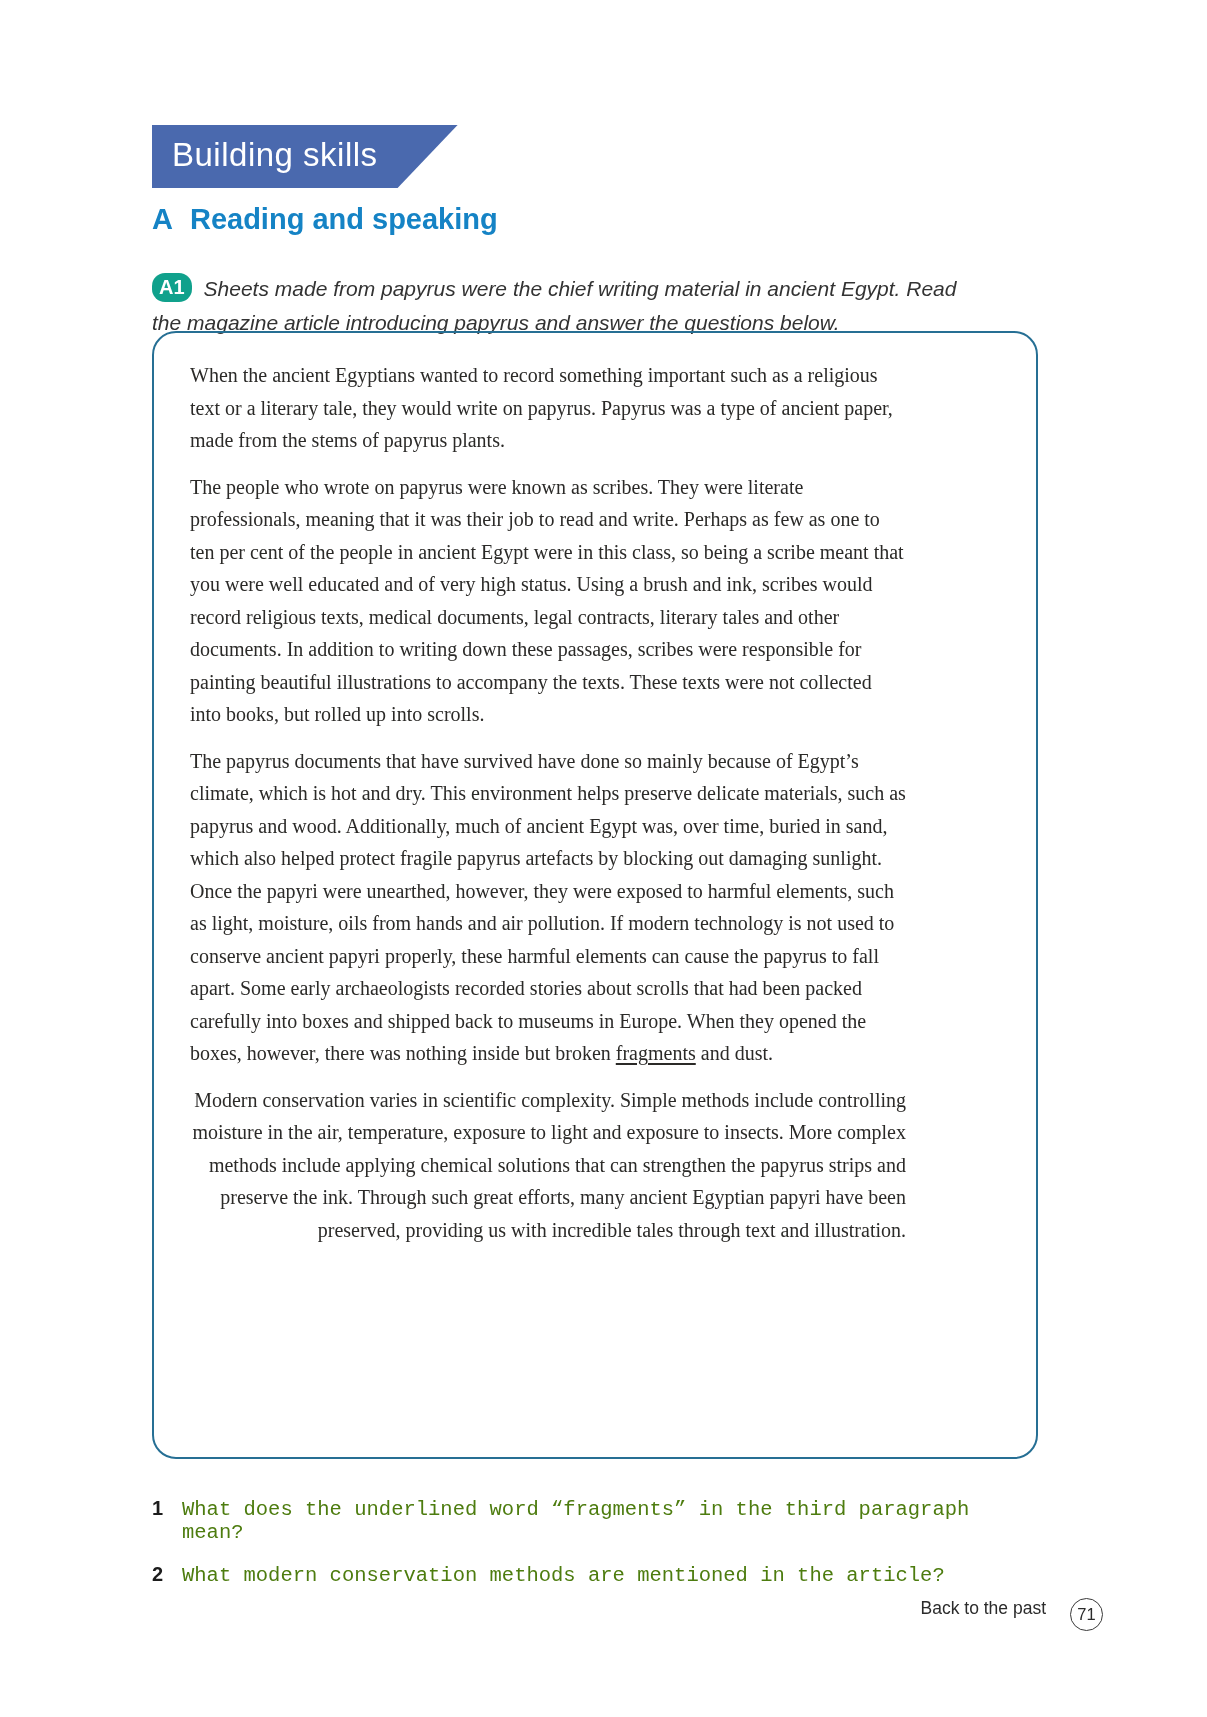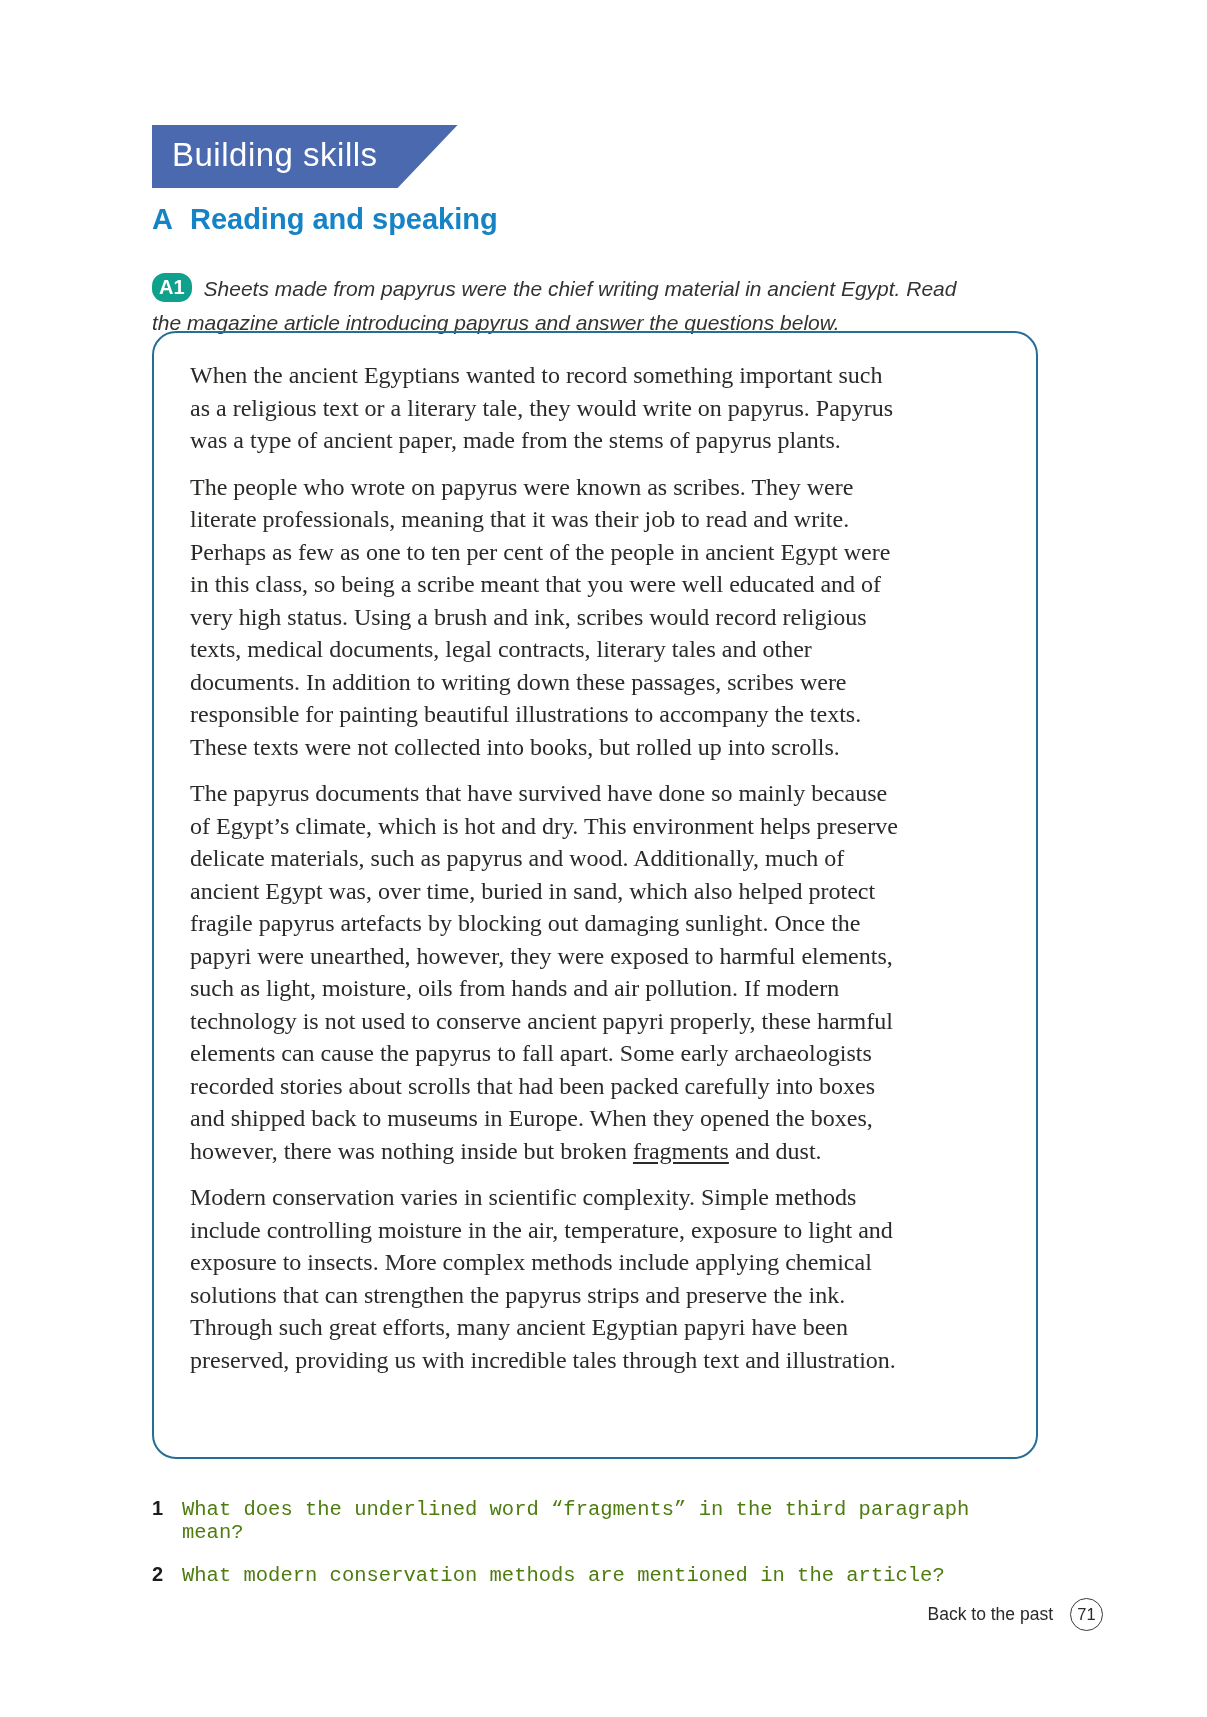--- a/index.html
+++ b/index.html
@@ -71,26 +71,26 @@
     left: 152px;
     top: 331px;
     width: 886px;
     height: 1128px;
     box-sizing: border-box;
     border: 2.5px solid #266f94;
     border-radius: 24px;
     padding: 26px 130px 26px 36px;
     overflow: hidden;
     font-family: "Liberation Serif", serif;
-    font-size: 24px;
+    font-size: 20px;
     line-height: 32.5px;
     color: #2b2a28;
   }
   .article-box p { margin: 0 0 14px 0; }
-  .article-box p:last-child { margin-bottom: 0; }
+  .article-box p:last-child { margin-bottom: 0; text-align: right; }
   .underlined {
     text-decoration: underline;
     text-underline-offset: 3px;
   }
 
   
   .questions {
     position: absolute;
     left: 152px;
     top: 1497px;
@@ -115,22 +115,21 @@
     font-size: 20.5px;
     color: #4d7c0f;
   }
 
   
   .footer {
     position: absolute;
     top: 1598px;
     right: 104px;
     display: flex;
-    align-items: center;
-    gap: 17px;
+    gap: 24px;
   }
   .footer-chapter {
     font-size: 17.5px;
     color: #2b2b2b;
   }
   .page-circle {
     width: 33px;
     height: 33px;
     box-sizing: border-box;
     border: 1.5px solid #3a3a3a;

